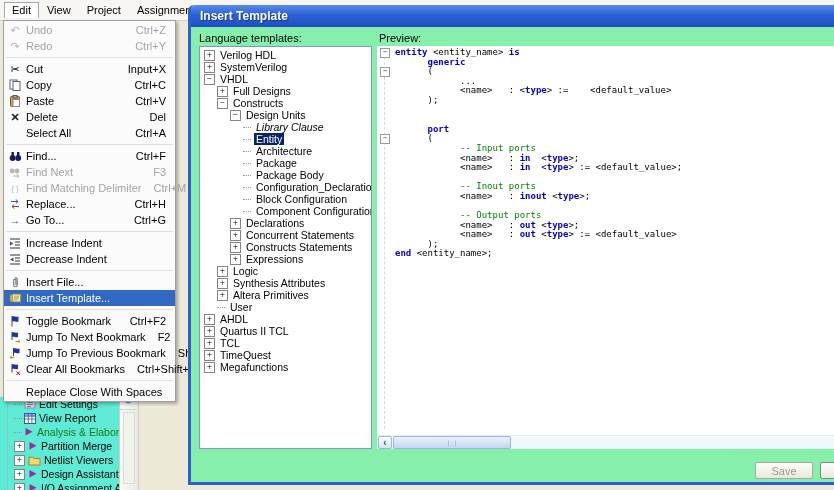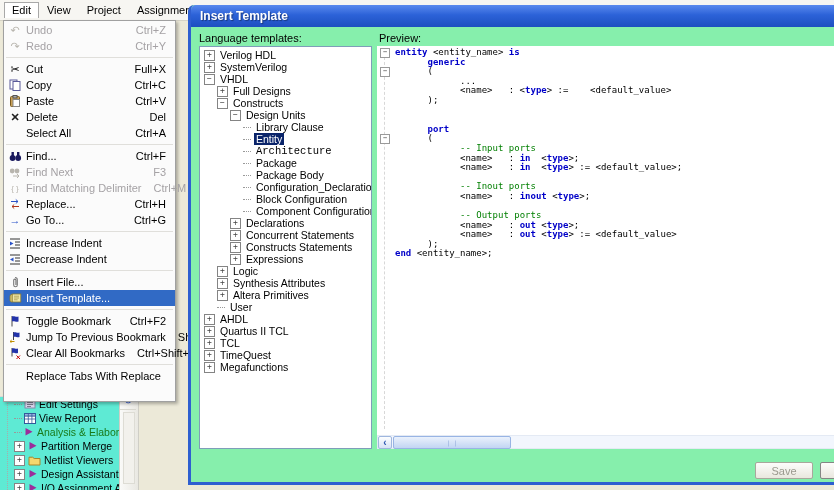--- a/index.html
+++ b/index.html
@@ -212,21 +212,21 @@
         </span>
         <span class="m-lb">Redo</span>
         <span class="m-ac">Ctrl+Y</span>
       </div>
       <div class="m-sep"></div>
       <div class="m-item">
         <span class="m-ic">
           <span class="gi">✂</span>
         </span>
         <span class="m-lb">Cut</span>
-        <span class="m-ac">Full+X</span>
+        <span class="m-ac">Input+X</span>
       </div>
       <div class="m-item">
         <span class="m-ic">
           <svg width="12" height="12">
             <rect x="1" y="1" width="7" height="9" fill="#fff" stroke="#5A5A9A"></rect>
             <rect x="4" y="2.5" width="7" height="9" fill="#fff" stroke="#5A5A9A"></rect>
           </svg>
         </span>
         <span class="m-lb">Copy</span>
         <span class="m-ac">Ctrl+C</span>
@@ -351,20 +351,31 @@
             <path d="M3 1v10.5" stroke="#444"></path>
             <path d="M3 1.5c2-1.2 4 1.2 6.5 0v5c-2.5 1.2-4.5-1.2-6.5 0z" fill="#2233AA"></path>
           </svg>
         </span>
         <span class="m-lb">Toggle Bookmark</span>
         <span class="m-ac">Ctrl+F2</span>
       </div>
       <div class="m-item">
         <span class="m-ic">
           <svg width="12" height="12">
+            <path d="M3 1v8" stroke="#444"></path>
+            <path d="M3 1.5c2-1.2 3.5 1.2 6 0v4.5c-2.5 1.2-4-1.2-6 0z" fill="#2233AA"></path>
+            <path d="M6.5 10.5h4.5l-1.7-1.5m1.7 1.5-1.7 1.5" stroke="#C09000" fill="none"></path>
+          </svg>
+        </span>
+        <span class="m-lb">Jump To Next Bookmark</span>
+        <span class="m-ac">F2</span>
+      </div>
+      <div class="m-item">
+        <span class="m-ic">
+          <svg width="12" height="12">
             <path d="M4.5 1v8" stroke="#444"></path>
             <path d="M4.5 1.5c2-1.2 3.5 1.2 6 0v4.5c-2.5 1.2-4-1.2-6 0z" fill="#2233AA"></path>
             <path d="M5.5 10.5H1l1.7-1.5M1 10.5l1.7 1.5" stroke="#C09000" fill="none"></path>
           </svg>
         </span>
         <span class="m-lb">Jump To Previous Bookmark</span>
         <span class="m-ac">Shift+F2</span>
       </div>
       <div class="m-item">
         <span class="m-ic">
@@ -373,21 +384,21 @@
             <path d="M3 1.5c2-1.2 3.5 1.2 6 0v4.5c-2.5 1.2-4-1.2-6 0z" fill="#2233AA"></path>
             <path d="M7.5 8.5l3.5 3.5M11 8.5 7.5 12" stroke="#C00000"></path>
           </svg>
         </span>
         <span class="m-lb">Clear All Bookmarks</span>
         <span class="m-ac">Ctrl+Shift+F2</span>
       </div>
       <div class="m-sep"></div>
       <div class="m-item">
         <span class="m-ic"></span>
-        <span class="m-lb">Replace Tabs With Replace</span>
+        <span class="m-lb">Replace Close With Spaces</span>
         <span class="m-ac"></span>
       </div>
     </div>
 
   <div class="dialog">
     <div class="titlebar">
       <span class="t-title">Insert Template</span>
       <span class="close"><span>×</span></span>
     </div>
     <div class="client">
@@ -412,29 +423,29 @@
             <span class="t-lb">Full Designs</span>
           </div>
           <div class="t-row" style="padding-left: 17px;">
             <span class="t-box">−</span>
             <span class="t-lb">Constructs</span>
           </div>
           <div class="t-row" style="padding-left: 30px;">
             <span class="t-box">−</span>
             <span class="t-lb">Design Units</span>
           </div>
+          <div class="t-row" style="padding-left: 43px; font-style: italic;">
+            <span class="t-dash"></span>
+            <span class="t-lb">Library Clause</span>
+          </div>
           <div class="t-row" style="padding-left: 43px;">
             <span class="t-dash"></span>
-            <span class="t-lb">Library Clause</span>
+            <span class="t-lb sel">Entity</span>
           </div>
           <div class="t-row" style="padding-left: 43px;">
-            <span class="t-dash"></span>
-            <span class="t-lb sel">Entity</span>
-          </div>
-          <div class="t-row" style="padding-left: 43px; font-family: Liberation Mono, monospace;">
             <span class="t-dash"></span>
             <span class="t-lb">Architecture</span>
           </div>
           <div class="t-row" style="padding-left: 43px;">
             <span class="t-dash"></span>
             <span class="t-lb">Package</span>
           </div>
           <div class="t-row" style="padding-left: 43px;">
             <span class="t-dash"></span>
             <span class="t-lb">Package Body</span>

